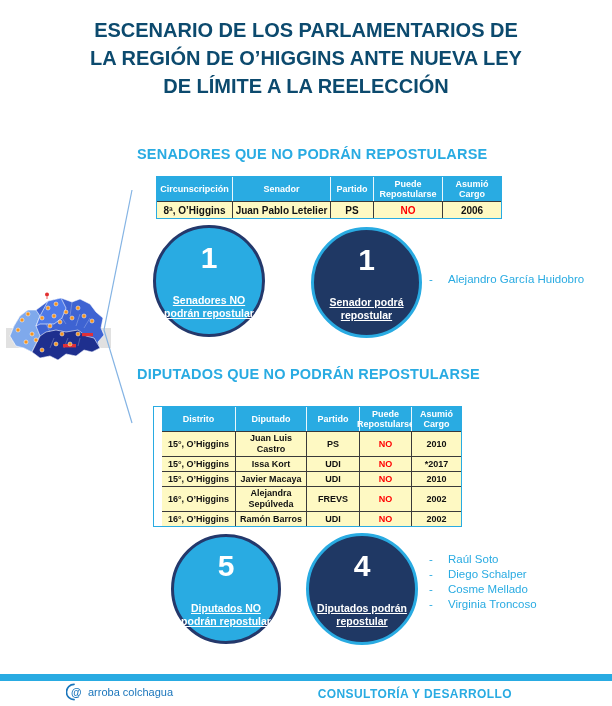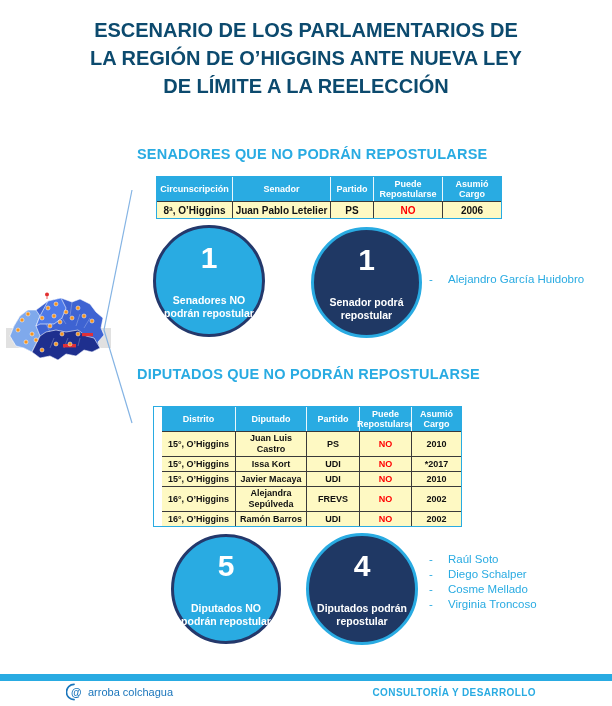--- a/index.html
+++ b/index.html
@@ -34,42 +34,42 @@
   .trow .dcell:last-child { border-right:none; }
   #sen-table .dcell { min-height:17px; font-size:10px; white-space:nowrap; }
   .dcell.no { color:#FF0000; }
 
   
   .circle { position:absolute; border-radius:50%; display:flex; flex-direction:column;
             align-items:center; justify-content:center; text-align:center; box-sizing:border-box; }
   .circle.light { background:#29ABE2; border:3px solid #24386B; }
   .circle.dark  { background:#1F3864; border:3px solid #29ABE2; }
   .circle .num  { color:#fff; font-weight:bold; font-size:30px; line-height:32px; }
-  .circle .lbl  { color:#fff; font-weight:bold; font-size:10.5px; line-height:13px; width:94%; margin-top:20px; }
+  .circle .lbl  { color:#fff; font-weight:bold; font-size:10.5px; line-height:13px; width:94%; margin-top:20px;text-decoration:underline; }
   #c-sen-no  { left:153px; top:225px; width:112px; height:112px; }
   #c-sen-yes { left:311px; top:227px; width:111px; height:111px; }
   #c-dip-no  { left:171px; top:534px; width:110px; height:110px; }
   #c-dip-yes { left:306px; top:533px; width:112px; height:112px; }
 
   
   .names { position:absolute; color:#29ABE2; font-size:11.5px; line-height:15px; }
   #sen-names { left:429px; top:272px; }
   #dip-names { left:429px; top:552px; }
   .name-item { display:flex; }
   .dash { width:19px; }
 
   
   .map { position:absolute; left:6px; top:288px; }
   .bracket { position:absolute; left:95px; top:185px; }
 
   
   .footer-bar { position:absolute; left:0; top:674px; width:612px; height:7px; background:#29ABE2; }
   .footer-logo { position:absolute; left:66px; top:683px; display:flex; align-items:center; gap:4px;
                  color:#1A75BB; font-size:11px; }
-  .footer-right { position:absolute; right:76px; top:687px; color:#29ABE2; font-size:10px;
+  .footer-right { position:absolute; right:100px; top:687px; color:#29ABE2; font-size:12px;
                   font-weight:600; letter-spacing:.4px;margin-left:27px; }
 </style>
 </head>
 <body>
 
 <div id="canvas">
 
   <div class="title">
     <div>ESCENARIO DE LOS PARLAMENTARIOS DE</div>
     <div>LA REGIÓN DE O’HIGGINS ANTE NUEVA LEY</div>

